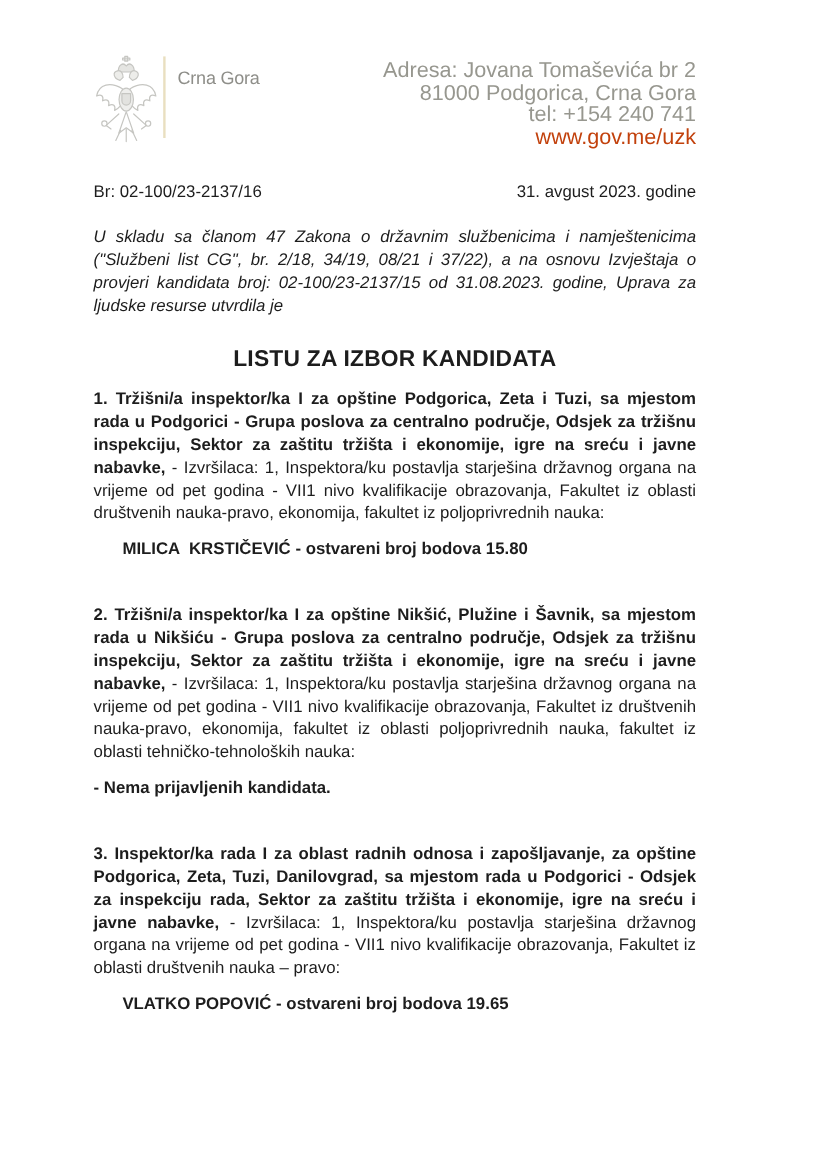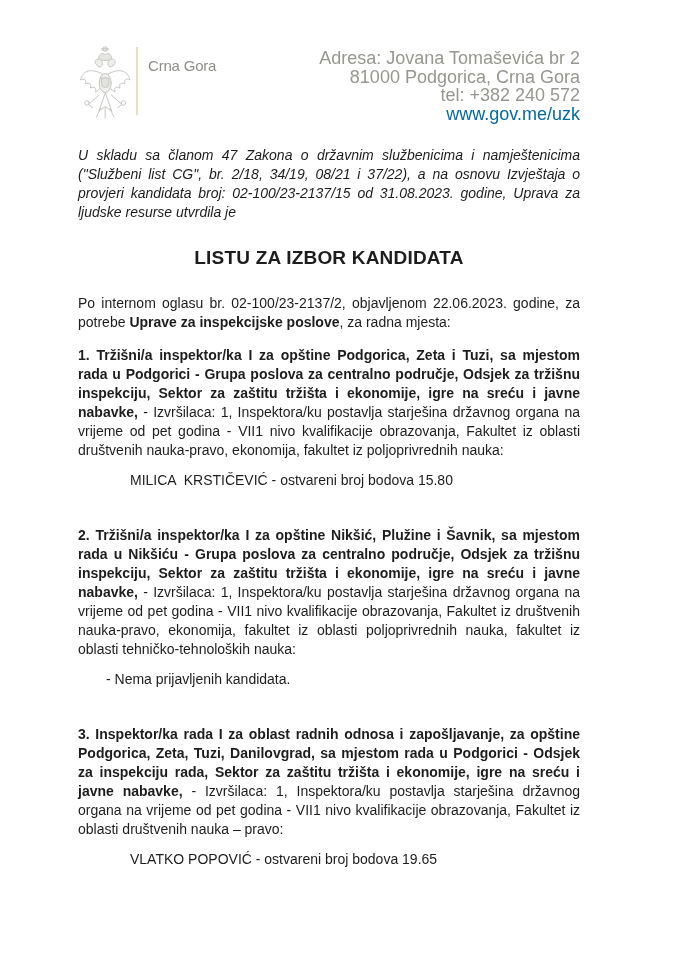--- a/index.html
+++ b/index.html
@@ -30,21 +30,21 @@
     letter-spacing: -0.2px;
     white-space: nowrap;
   }
   .address-block {
     text-align: right;
     color: #97978f;
     font-size: 18px;
     line-height: 18.5px;
     padding-top: 4px;
   }
-  .address-block .website { color: #0369a1; cursor: pointer; }
+  .address-block .website { color: #c2410c; cursor: pointer; }
 
   
   .ref-row { display: flex; justify-content: space-between; margin-top: 23px; }
 
   
   p { margin: 0; }
   .justify { text-align: justify; }
   .intro { margin-top: 19px; font-style: italic; }
   .doc-title {
     margin-top: 26px;
@@ -52,23 +52,22 @@
     font-weight: bold;
     font-size: 19px;
     letter-spacing: 0.2px;
   }
   .announcement { margin-top: 27px; }
 
   .position { margin-top: 14px; }
   .position + .position { margin-top: 36px; }
   .result {
     margin-top: 11px;
-    font-weight: normal;
+    font-weight: bold;
     white-space: pre-wrap;
-    margin-left: 28px;
   }
   .result.indent { padding-left: 24px; }
 
   b { font-weight: bold; }
 </style>
 </head>
 <body>
 
 <div class="page">
 
@@ -102,31 +101,34 @@
         </g>
       </svg>
       <div class="gold-divider"></div>
       <div class="brand-text">
         <div>Crna Gora</div>
       </div>
     </div>
     <div class="address-block">
       <div>Adresa: Jovana Tomaševića br 2</div>
       <div>81000 Podgorica, Crna Gora</div>
-      <div>tel: +382 240 572</div>
+      <div>tel: +154 240 741</div>
       <div class="website">www.gov.me/uzk</div>
     </div>
   </div>
 
+  <div class="ref-row">
+    <span>Br: 02-100/23-2137/16</span>
+    <span>31. avgust 2023. godine</span>
+  </div>
 
   <p class="intro justify">U skladu sa članom 47 Zakona o državnim službenicima i namještenicima  ("Službeni list CG", br. 2/18, 34/19, 08/21 i 37/22), a na osnovu  Izvještaja o provjeri kandidata broj: 02-100/23-2137/15 od 31.08.2023. godine, Uprava za ljudske resurse utvrdila je</p>
 
   <p class="doc-title">LISTU ZA IZBOR KANDIDATA</p>
 
-  <p class="announcement justify"><span>Po internom oglasu br. 02-100/23-2137/2, objavljenom  22.06.2023. godine, za potrebe </span><b>Uprave za inspekcijske poslove</b><span>, za radna mjesta:</span></p>
 
   <div class="position">
     <p class="justify"><b>1. Tržišni/a inspektor/ka I za opštine Podgorica, Zeta i Tuzi, sa mjestom rada u Podgorici - Grupa poslova za centralno područje, Odsjek za tržišnu inspekciju, Sektor za zaštitu tržišta i ekonomije, igre na sreću i javne nabavke,</b><span> - Izvršilaca: 1, Inspektora/ku postavlja starješina državnog organa na vrijeme od pet godina - VII1 nivo kvalifikacije obrazovanja, Fakultet iz oblasti društvenih nauka-pravo, ekonomija, fakultet iz poljoprivrednih nauka:</span></p>
     <p class="result indent">MILICA  KRSTIČEVIĆ - ostvareni broj bodova 15.80</p>
   </div>
 
   <div class="position">
     <p class="justify"><b>2. Tržišni/a inspektor/ka I za opštine Nikšić, Plužine i Šavnik, sa mjestom rada u Nikšiću - Grupa poslova za centralno područje, Odsjek za tržišnu inspekciju, Sektor za zaštitu tržišta i ekonomije, igre na sreću i javne nabavke, </b><span> - Izvršilaca: 1, Inspektora/ku postavlja starješina državnog organa na vrijeme od pet godina - VII1 nivo kvalifikacije obrazovanja, Fakultet iz društvenih nauka-pravo, ekonomija, fakultet iz oblasti poljoprivrednih nauka, fakultet iz oblasti tehničko-tehnoloških nauka:</span></p>
     <p class="result">- Nema prijavljenih kandidata.</p>
   </div>

